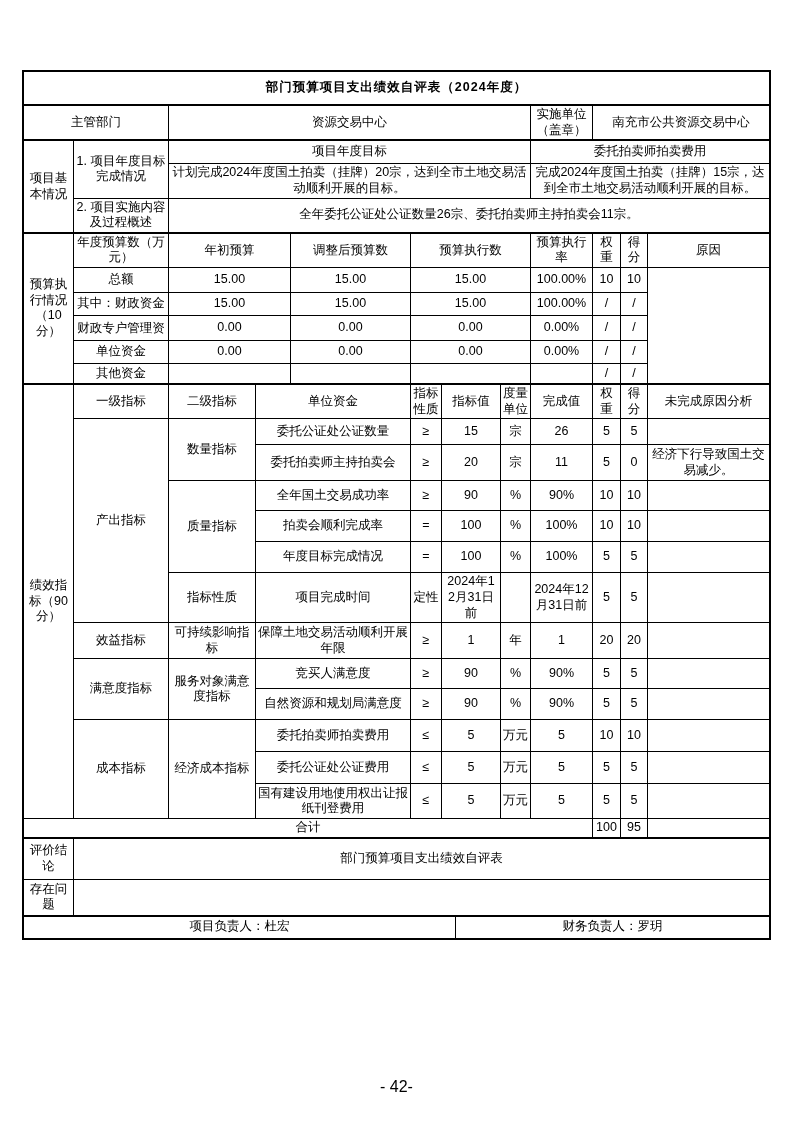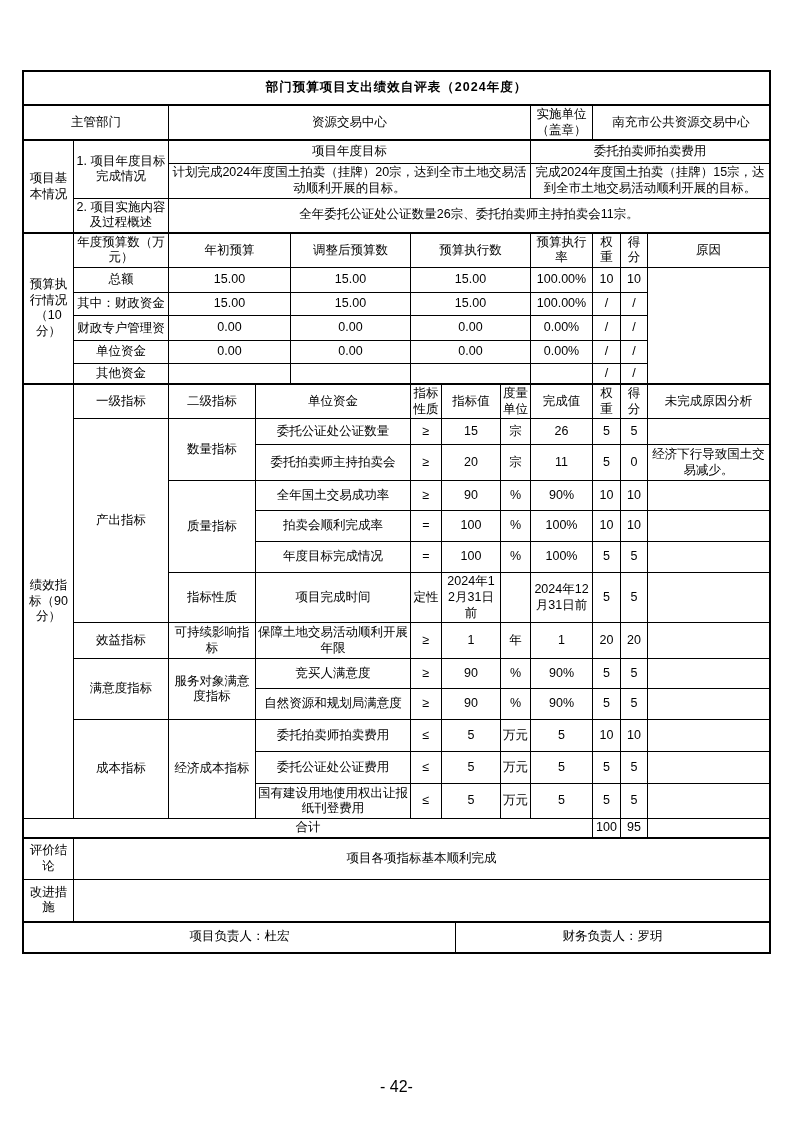--- a/index.html
+++ b/index.html
@@ -318,36 +318,36 @@
     </table>
 
   <table class="t">
     <colgroup>
         <col style="width:50px">
         <col>
       </colgroup>
     <tbody>
         <tr style="height:41px">
       <td>评价结论</td>
-      <td class="left">项目各项指标基本顺利完成</td>
-    </tr>
-    <tr style="height:42px">
-      <td>改进措施</td>
+      <td class="left">部门预算项目支出绩效自评表</td>
+    </tr>
+    <tr style="height:36px">
+      <td>存在问题</td>
       <td class="left"></td>
     </tr>
   </tbody>
     </table>
 
   <table class="t">
     <colgroup>
         <col style="width:432px">
         <col>
       </colgroup>
     <tbody>
-        <tr style="height:30px">
+        <tr style="height:22px">
       <td class="left">项目负责人：杜宏</td>
       <td class="left">财务负责人：罗玥</td>
     </tr>
   </tbody>
     </table>
 
 </div>
 
 <div class="pagenum">- 42-</div>
 

